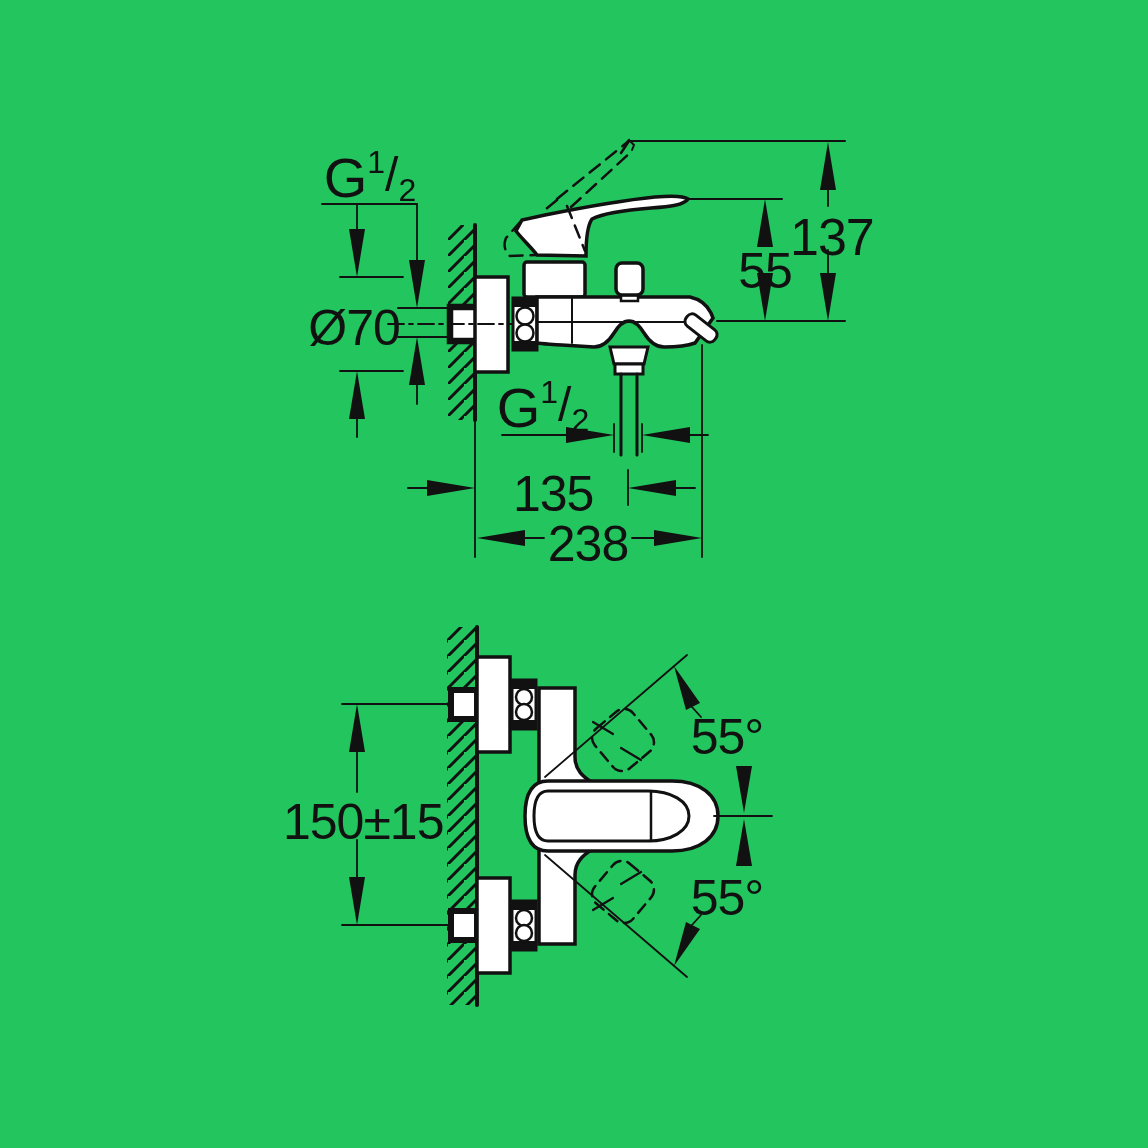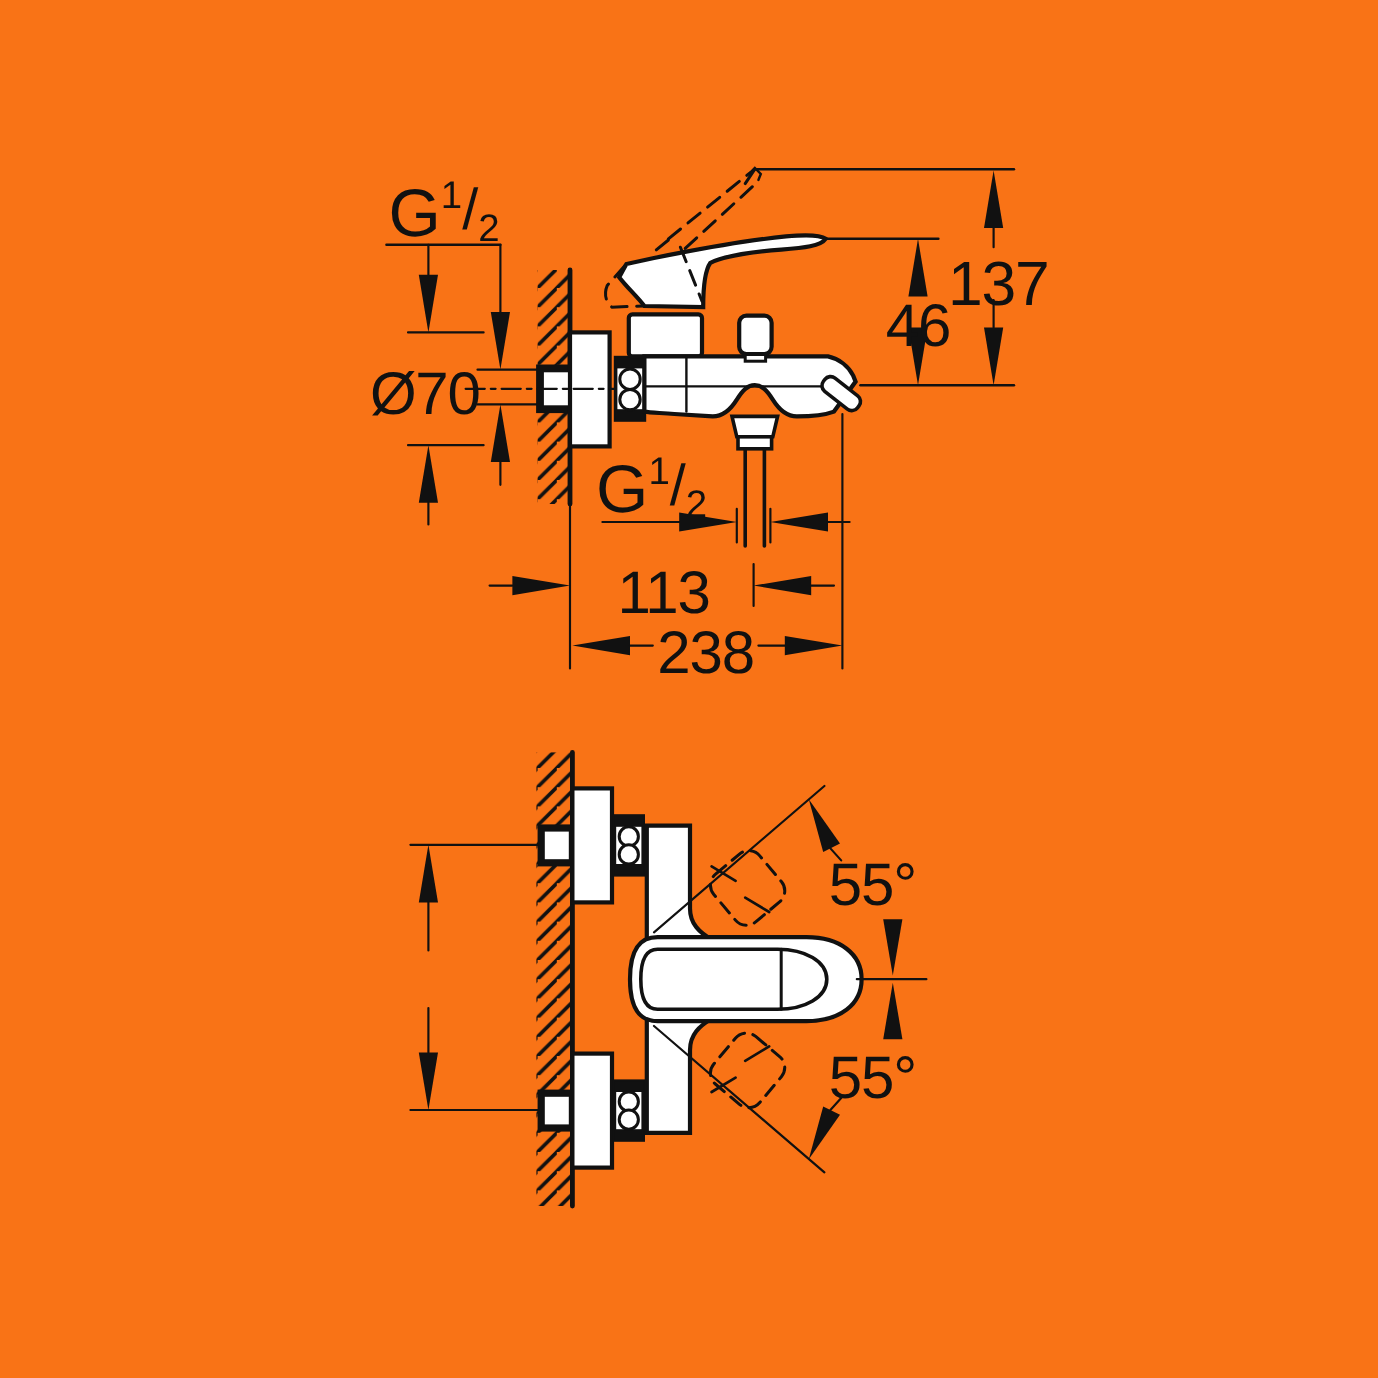--- a/index.html
+++ b/index.html
@@ -1,16 +1,16 @@
 <!DOCTYPE html>
 <html><head>
 <meta charset="utf-8">
 <style>
   html,body{margin:0;padding:0;background:#fff;}
-  #stage{position:relative;width:1148px;height:1148px;background:#f97316;overflow:hidden;
+  #stage{position:relative;width:1148px;height:1148px;background:#22c55e;overflow:hidden;
          font-family:"Liberation Sans", sans-serif;}
   #stage svg{position:absolute;left:0;top:0;}
   .lbl{position:absolute;line-height:1;color:#111;font-size:50px;text-align:center;
        letter-spacing:-1px;white-space:nowrap;}
   .lbl.small{font-size:52px;}
   .glabel{font-size:56px;letter-spacing:0;}
   .glabel .sup{font-size:32px;position:relative;top:-24px;}
   .glabel .slash{font-size:48px;position:relative;top:-6px;}
   .glabel .sub{font-size:32px;position:relative;top:4px;}
 </style>
@@ -217,27 +217,28 @@
       <path d="M357,840 V877" stroke-width="1.8"></path>
       <polygon points="357,925 349,877 365,877" fill="#111" stroke="none"></polygon>
     </g>
   </g>
 </svg>
 
 <div class="lbl glabel" style="left:315px;top:150px;width:110px;"><span>G</span><span class="sup">1</span><span class="slash">/</span><span class="sub">2</span></div>
 
 <div class="lbl" style="left:306px;top:303px;width:96px;">Ø70</div>
 
-<div class="lbl" style="left:736px;top:246px;width:58px;">46</div>
+<div class="lbl" style="left:736px;top:246px;width:58px;">55</div>
 
 <div class="lbl small" style="left:790px;top:211px;width:80px;">137</div>
 
 <div class="lbl glabel" style="left:488px;top:380px;width:110px;"><span>G</span><span class="sup">1</span><span class="slash">/</span><span class="sub">2</span></div>
 
-<div class="lbl" style="left:513px;top:469px;width:80px;">113</div>
+<div class="lbl" style="left:513px;top:469px;width:80px;">135</div>
 
 <div class="lbl" style="left:546px;top:519px;width:84px;">238</div>
 
+<div class="lbl" style="left:283px;top:797px;width:148px;">150±15</div>
 
 <div class="lbl" style="left:682px;top:712px;width:90px;">55°</div>
 
 <div class="lbl" style="left:682px;top:873px;width:90px;">55°</div>
 </div>
 
 </body></html>

